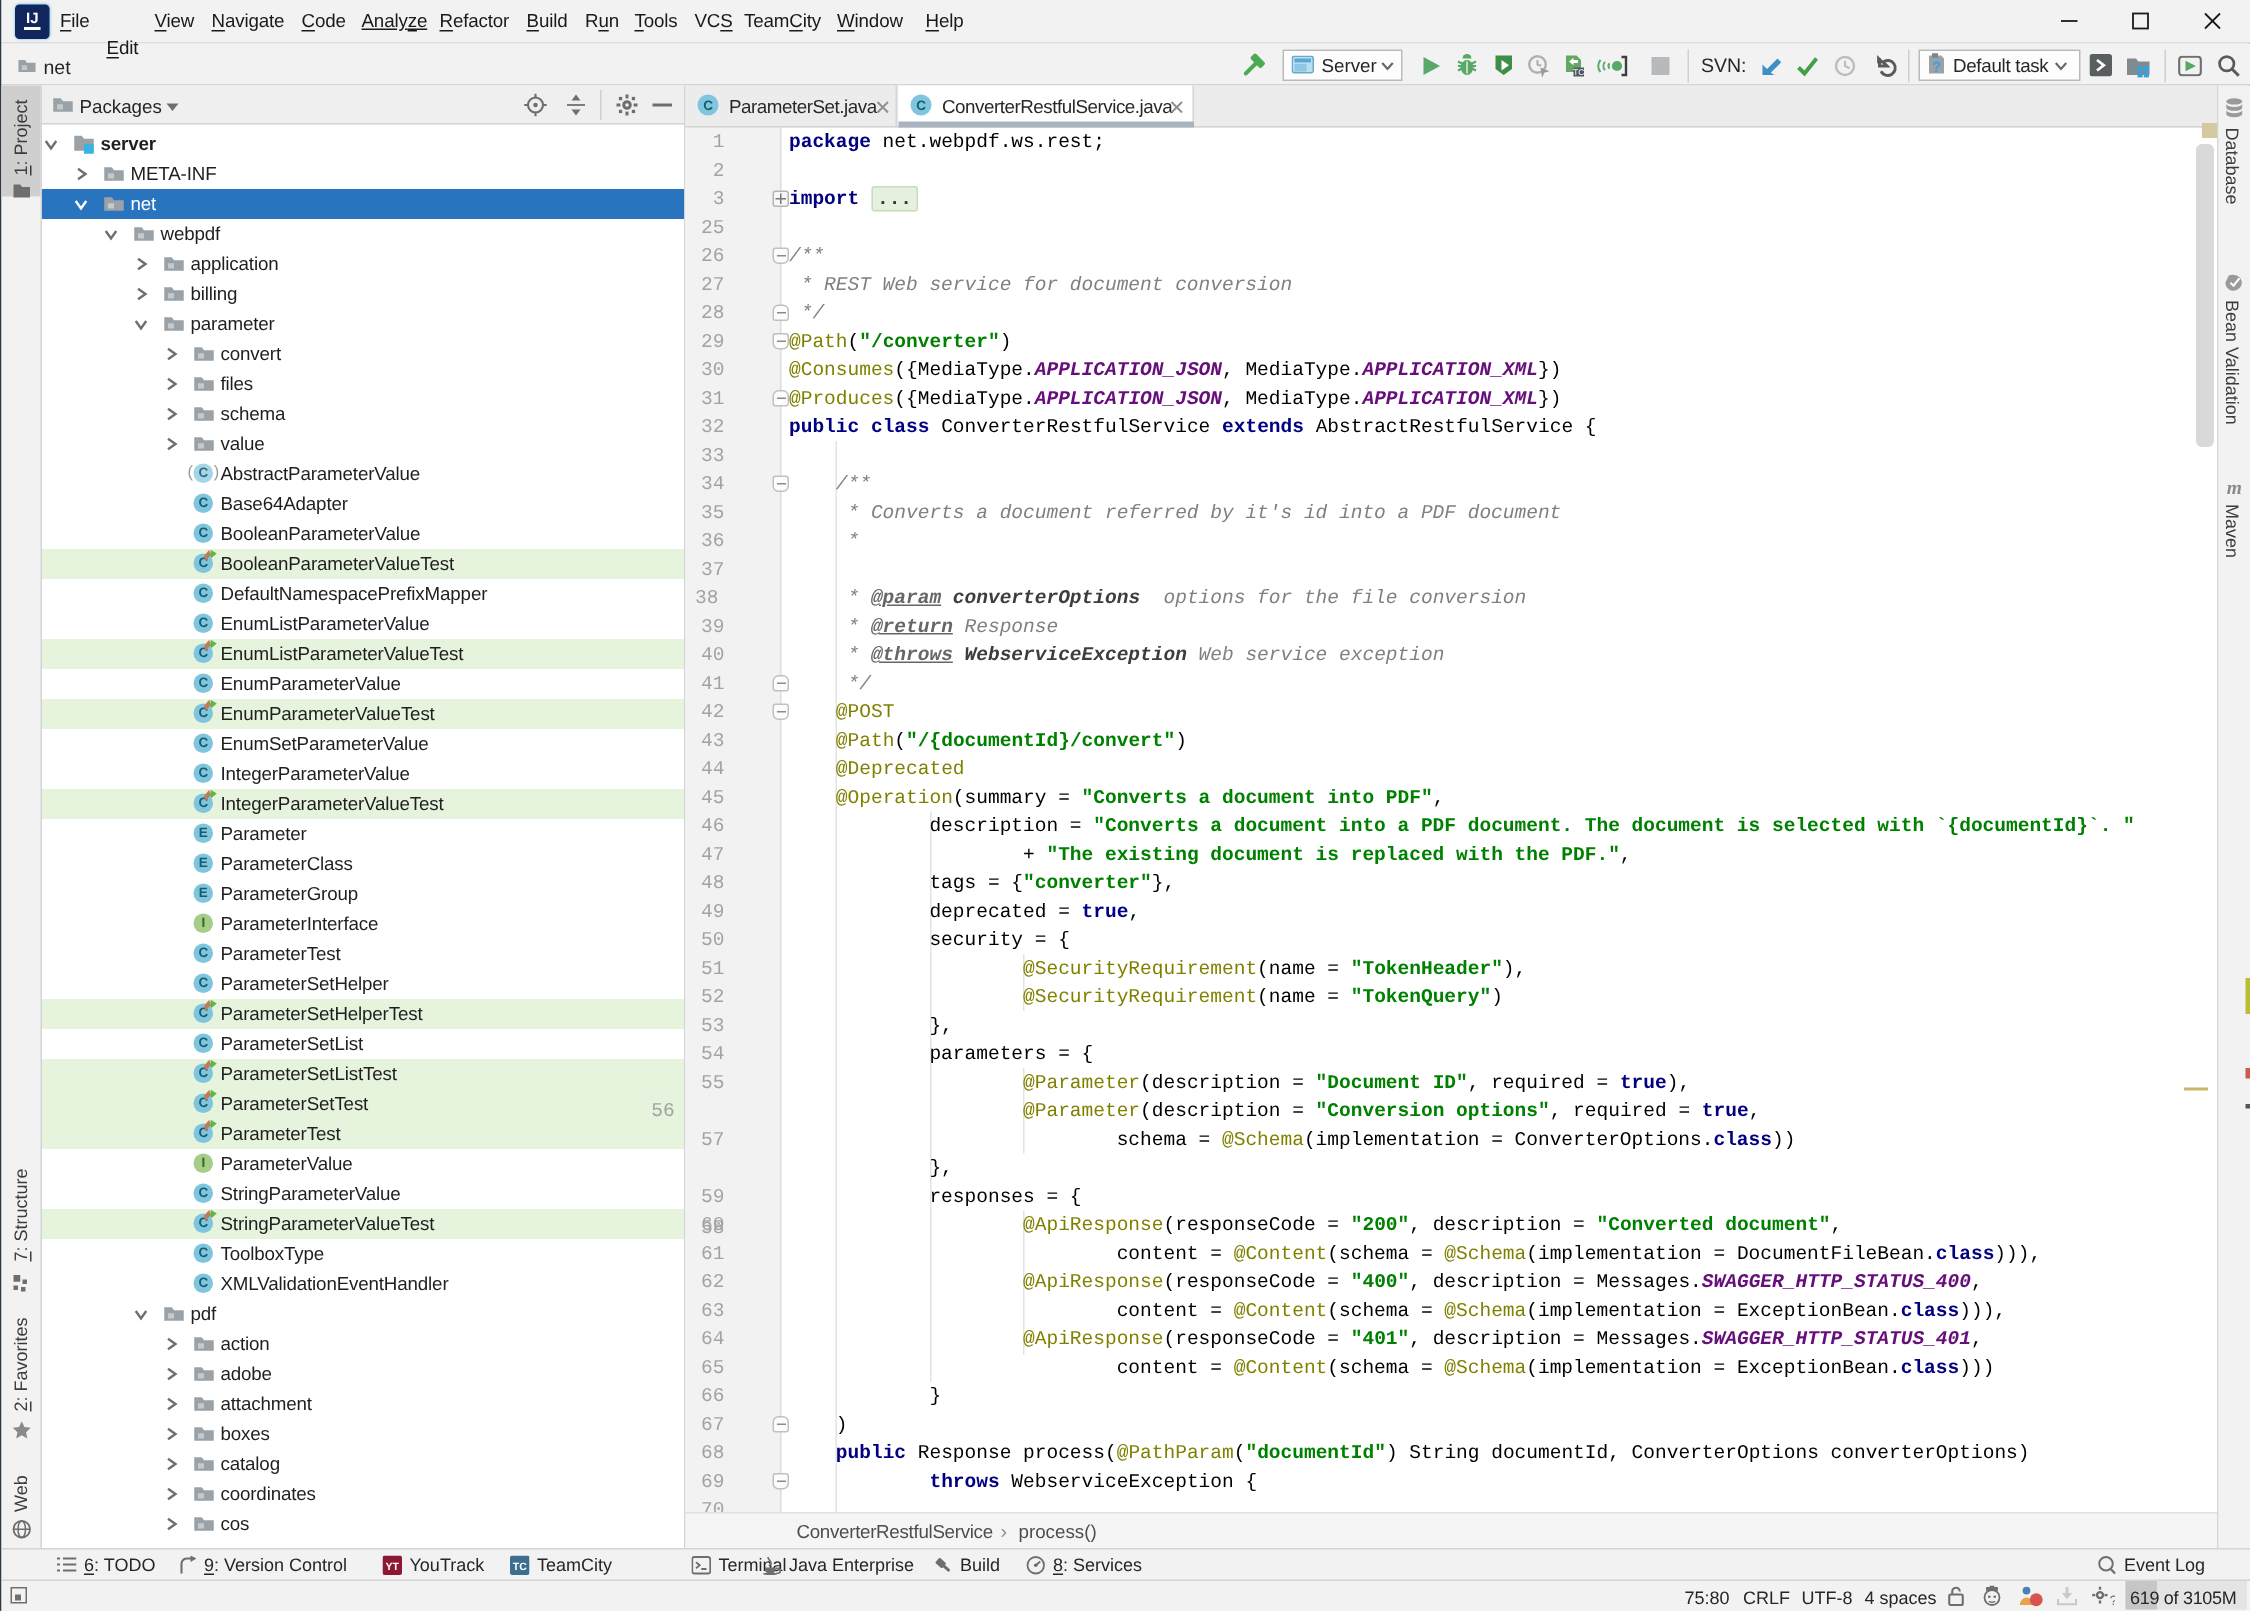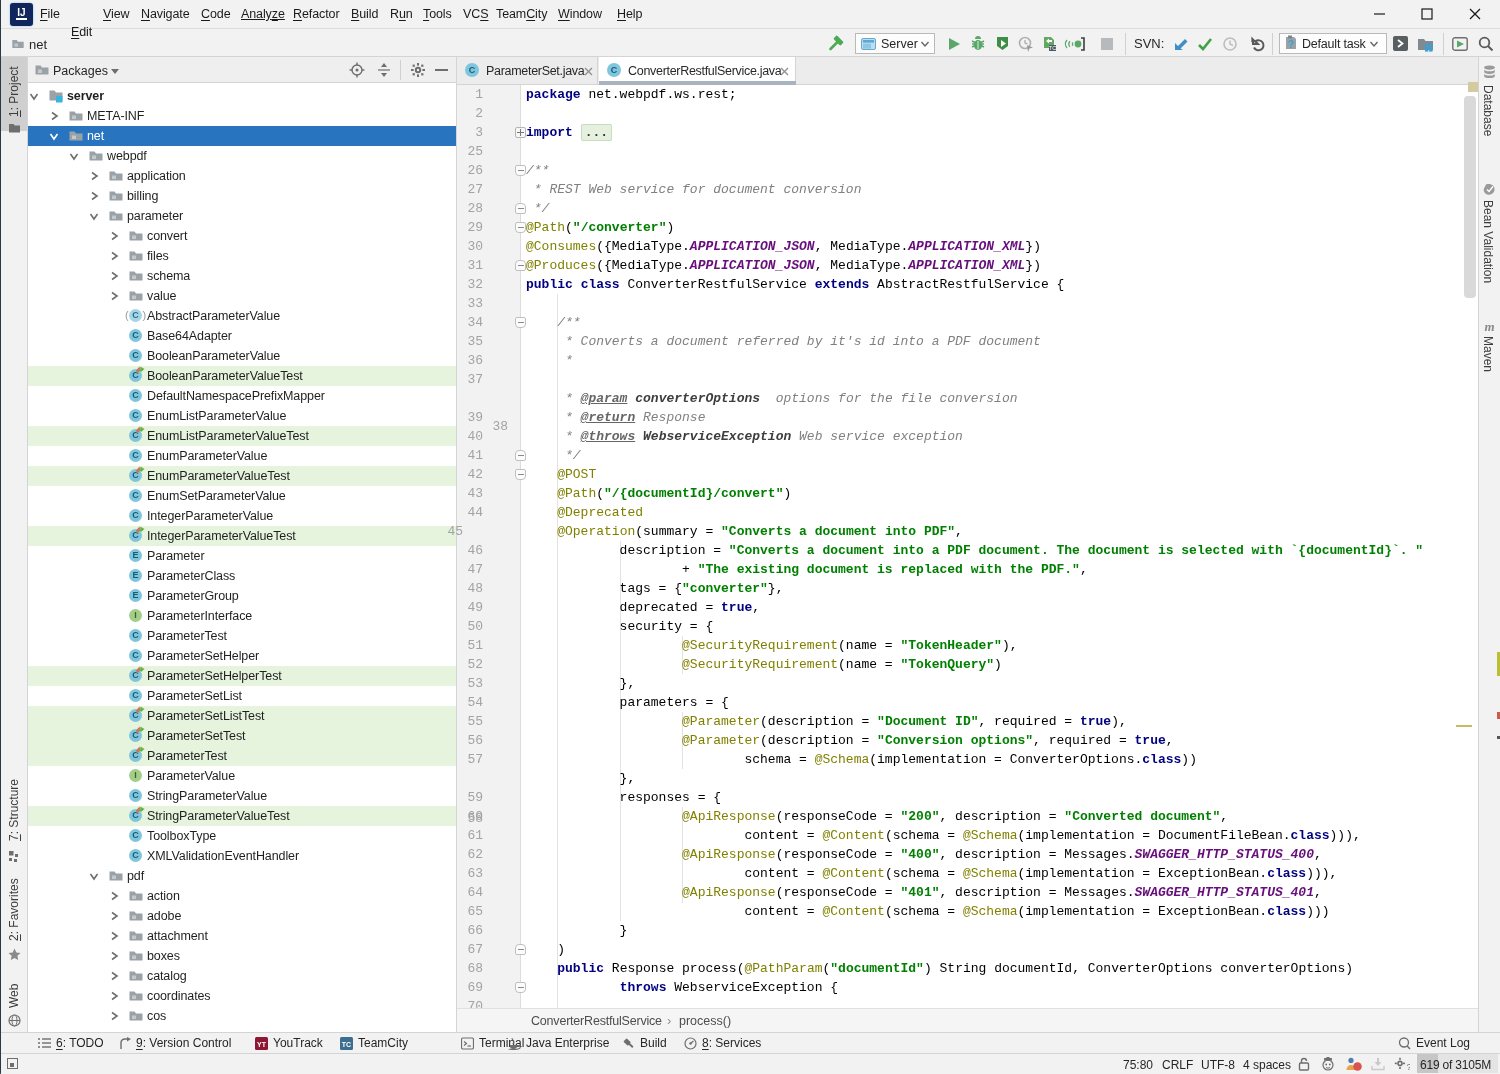--- a/index.html
+++ b/index.html
@@ -754,39 +754,39 @@
 <div class="abs gut" style="left:456px;top:199px;width:26px;">28</div>
 <div class="abs gut" style="left:456px;top:218px;width:26px;">29</div>
 <div class="abs gut" style="left:456px;top:237px;width:26px;">30</div>
 <div class="abs gut" style="left:456px;top:256px;width:26px;">31</div>
 <div class="abs gut" style="left:456px;top:275px;width:26px;">32</div>
 <div class="abs gut" style="left:456px;top:294px;width:26px;">33</div>
 <div class="abs gut" style="left:456px;top:313px;width:26px;">34</div>
 <div class="abs gut" style="left:456px;top:332px;width:26px;">35</div>
 <div class="abs gut" style="left:456px;top:351px;width:26px;">36</div>
 <div class="abs gut" style="left:456px;top:370px;width:26px;">37</div>
-<div class="abs gut" style="left:481px;top:389px;width:26px;margin-top:28px;">38</div>
+<div class="abs gut" style="left:452px;top:389px;width:26px;">38</div>
 <div class="abs gut" style="left:456px;top:408px;width:26px;">39</div>
 <div class="abs gut" style="left:456px;top:427px;width:26px;">40</div>
 <div class="abs gut" style="left:456px;top:446px;width:26px;">41</div>
 <div class="abs gut" style="left:456px;top:465px;width:26px;">42</div>
 <div class="abs gut" style="left:456px;top:484px;width:26px;">43</div>
 <div class="abs gut" style="left:456px;top:503px;width:26px;">44</div>
-<div class="abs gut" style="left:436px;top:522px;width:26px;">45</div>
+<div class="abs gut" style="left:456px;top:522px;width:26px;">45</div>
 <div class="abs gut" style="left:456px;top:541px;width:26px;">46</div>
 <div class="abs gut" style="left:456px;top:560px;width:26px;">47</div>
 <div class="abs gut" style="left:456px;top:579px;width:26px;">48</div>
 <div class="abs gut" style="left:456px;top:598px;width:26px;">49</div>
 <div class="abs gut" style="left:456px;top:617px;width:26px;">50</div>
 <div class="abs gut" style="left:456px;top:636px;width:26px;">51</div>
 <div class="abs gut" style="left:456px;top:655px;width:26px;">52</div>
 <div class="abs gut" style="left:456px;top:674px;width:26px;">53</div>
 <div class="abs gut" style="left:456px;top:693px;width:26px;">54</div>
 <div class="abs gut" style="left:456px;top:712px;width:26px;">55</div>
-<div class="abs gut" style="left:456px;top:731px;width:26px;">56</div>
+<div class="abs gut" style="left:428px;top:731px;width:26px;text-align:center;">56</div>
 <div class="abs gut" style="left:456px;top:750px;width:26px;">57</div>
 <div class="abs gut" style="left:456px;top:769px;width:26px;margin-top:40px;">58</div>
 <div class="abs gut" style="left:456px;top:788px;width:26px;">59</div>
 <div class="abs gut" style="left:456px;top:807px;width:26px;">60</div>
 <div class="abs gut" style="left:456px;top:826px;width:26px;">61</div>
 <div class="abs gut" style="left:456px;top:845px;width:26px;">62</div>
 <div class="abs gut" style="left:456px;top:864px;width:26px;">63</div>
 <div class="abs gut" style="left:456px;top:883px;width:26px;">64</div>
 <div class="abs gut" style="left:456px;top:902px;width:26px;">65</div>
 <div class="abs gut" style="left:456px;top:921px;width:26px;">66</div>

